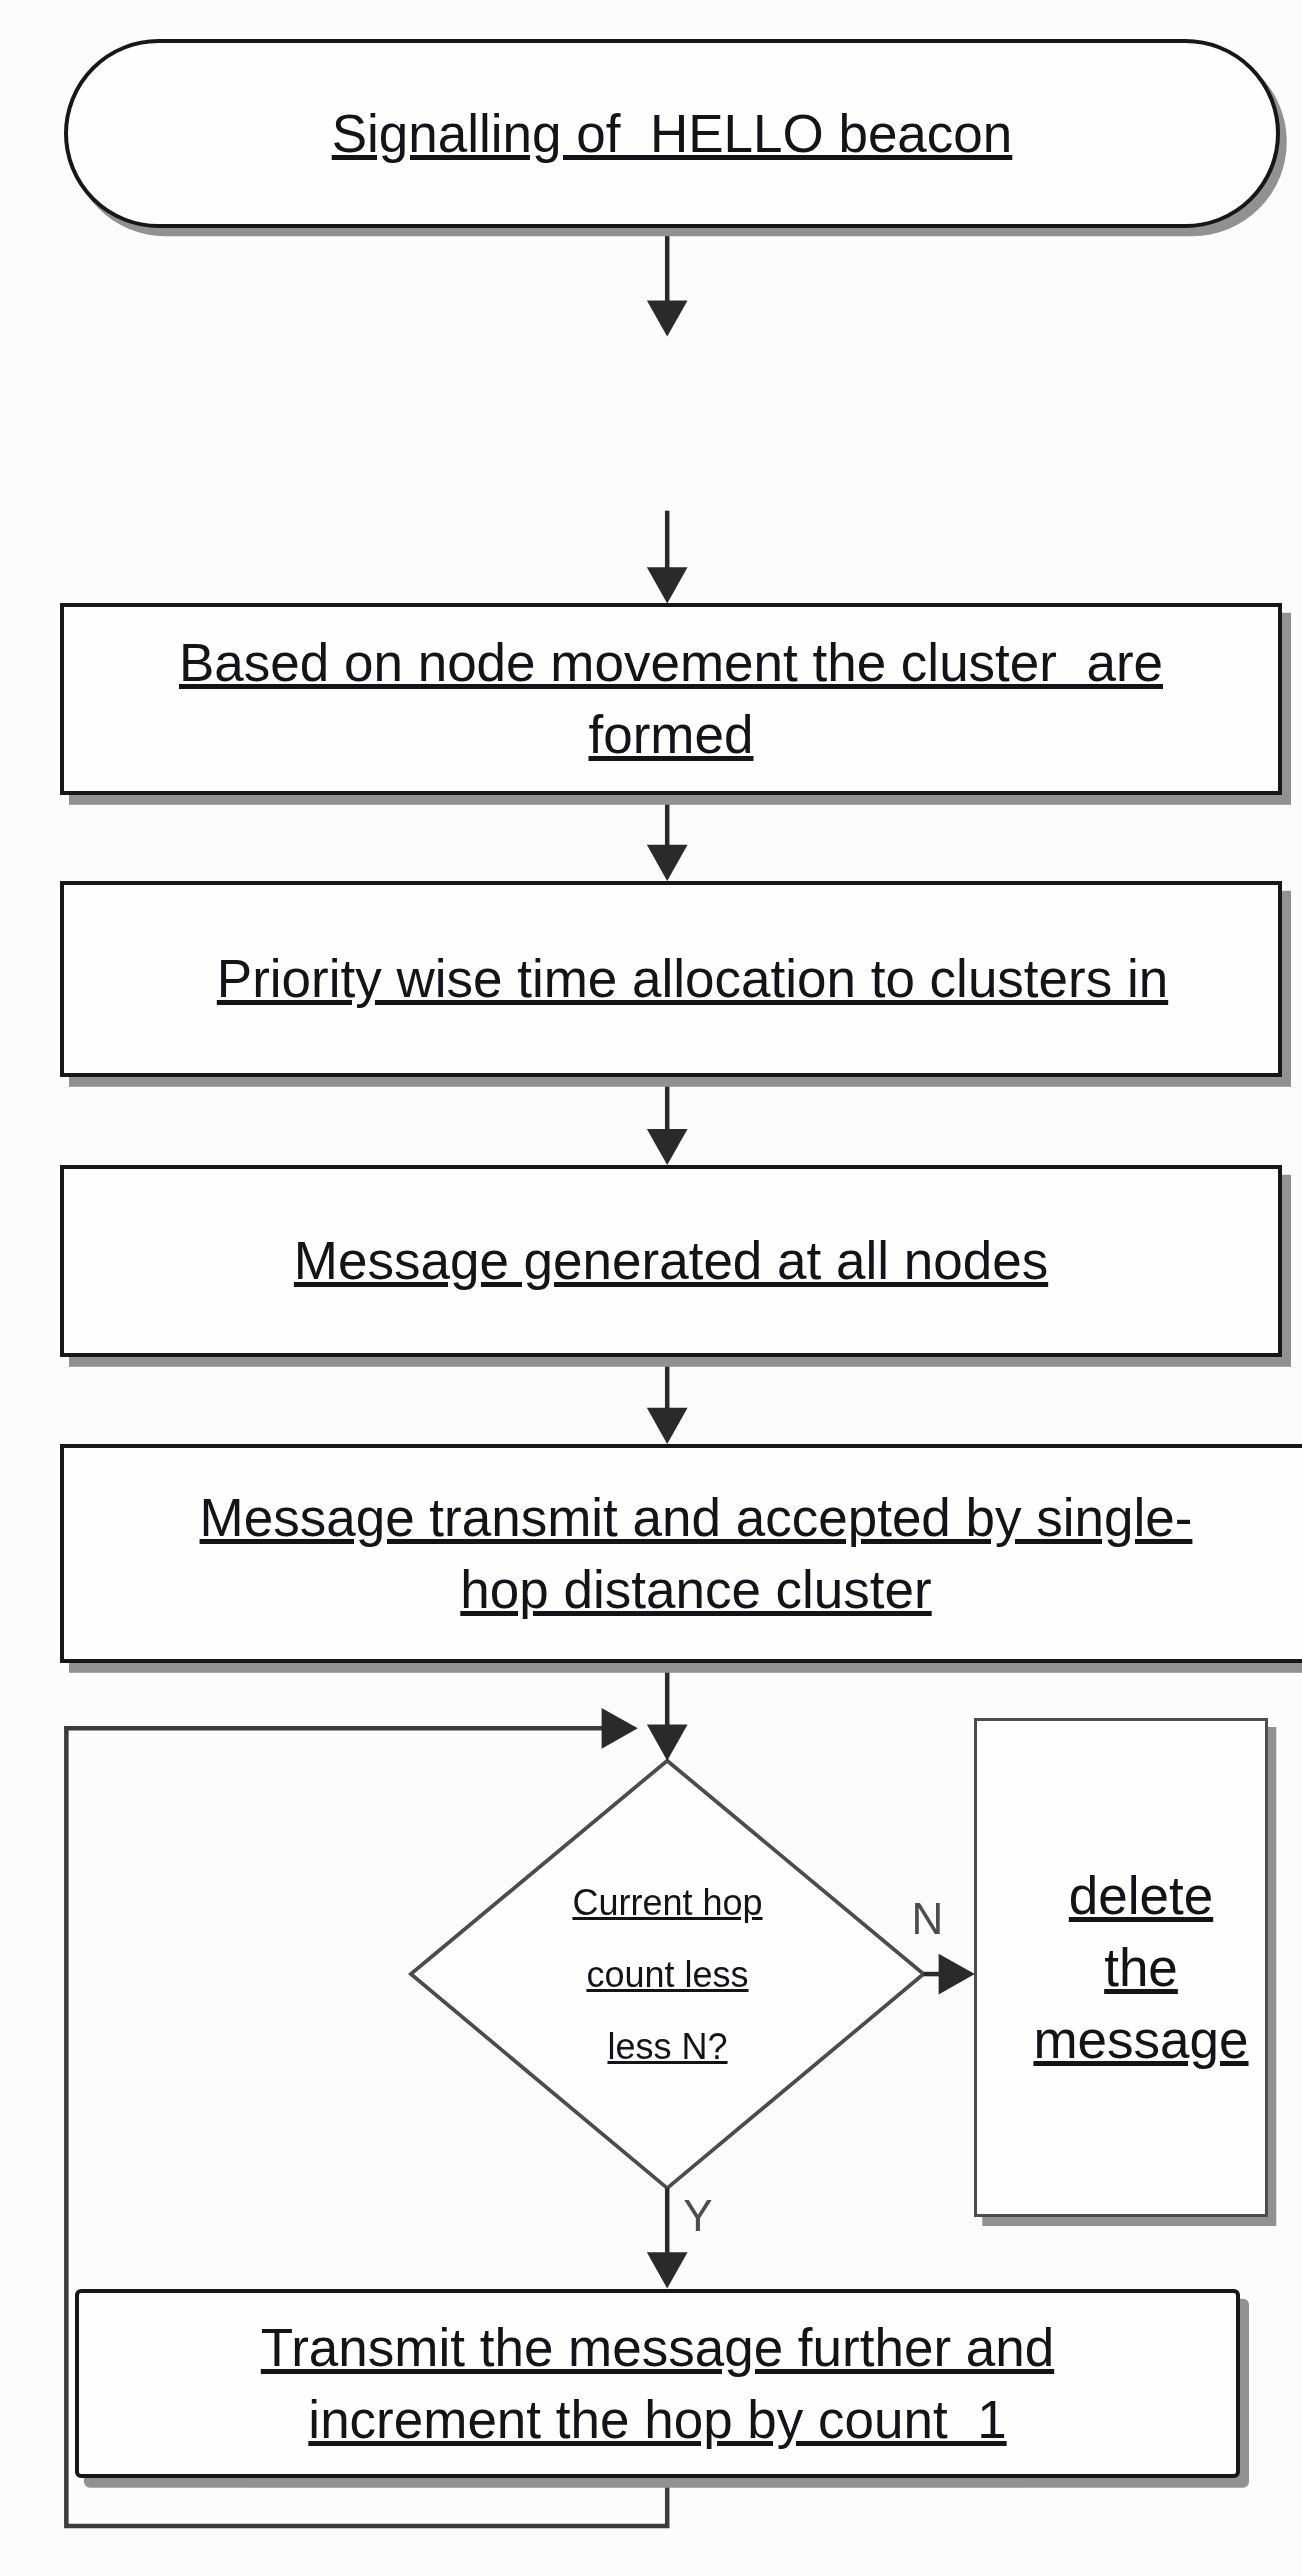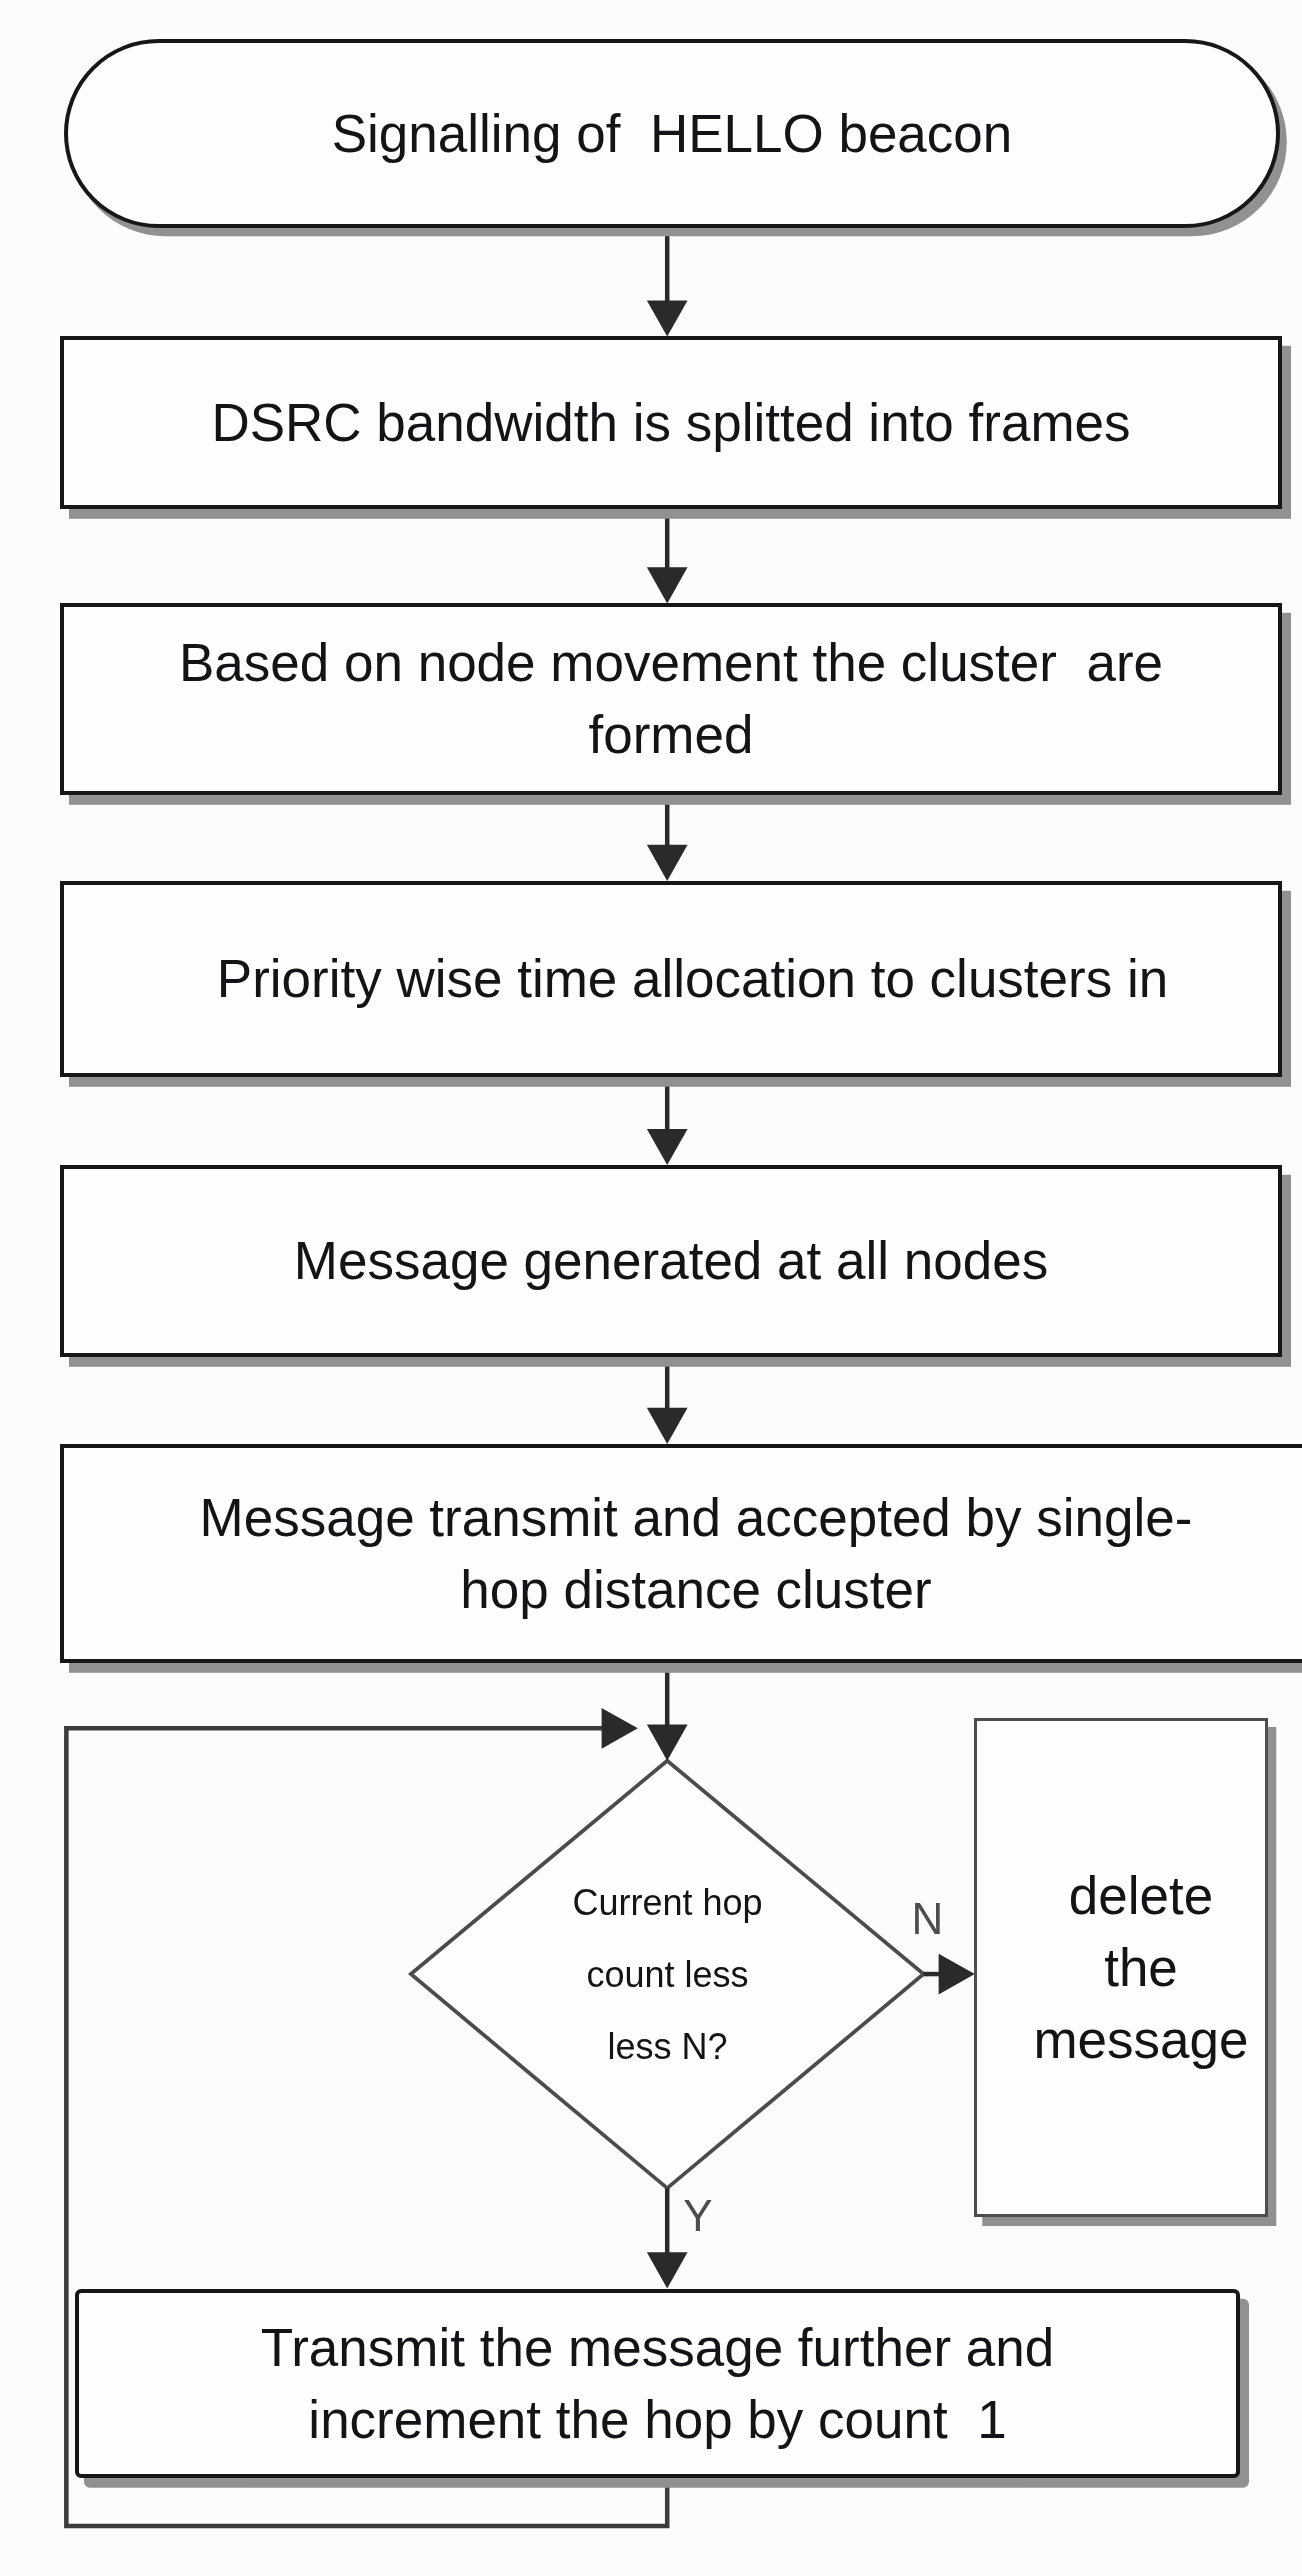--- a/index.html
+++ b/index.html
@@ -20,21 +20,21 @@
     box-shadow:9px 9.8px 0 var(--shadow);
     text-align:center; font-size:53px; line-height:72px;
   }
   .terminator{border-radius:96px; box-shadow:6.8px 8.3px 0 var(--shadow);}
   .side-box{border:3.8px solid var(--muted); box-shadow:8.3px 9px 0 var(--shadow);padding-left:40px;}
   .decision-text{
     position:absolute; z-index:2; background:transparent; border:none; box-shadow:none;
     display:flex; align-items:center; justify-content:center; text-align:center;
     font-size:36px; line-height:72px;
   }
-  .tline{white-space:pre;}
+  .tline{white-space:pre;text-decoration:underline;}
   .edge-label{
     position:absolute; z-index:2; color:var(--muted); font-size:44px;
     display:flex; align-items:center; justify-content:center;
     font-family:"Liberation Sans","DejaVu Sans",sans-serif;
   }
 </style>
 </head>
 <body>
 
 <div class="canvas">
@@ -83,25 +83,20 @@
       <polygon points="798,2265 798,2319 846,2292" style="fill:var(--line)"></polygon>
     </g>
   </svg>
 
   <div class="node terminator" style="left:64px;top:39px;width:1216px;height:189px;">
     <div>
         <div class="tline">Signalling of  HELLO beacon</div>
       </div>
   </div>
 
-  <div class="node" style="left:60px;top:336px;width:1222px;height:173px;">
-    <div>
-        <div class="tline">DSRC bandwidth is splitted into frames</div>
-      </div>
-  </div>
 
   <div class="node" style="left:60px;top:603px;width:1222px;height:192px;">
     <div>
         <div class="tline">Based on node movement the cluster  are</div>
         <div class="tline">formed</div>
       </div>
   </div>
 
   <div class="node" style="left:60px;top:881px;width:1222px;height:196px;padding-left:43px;">
     <div>

